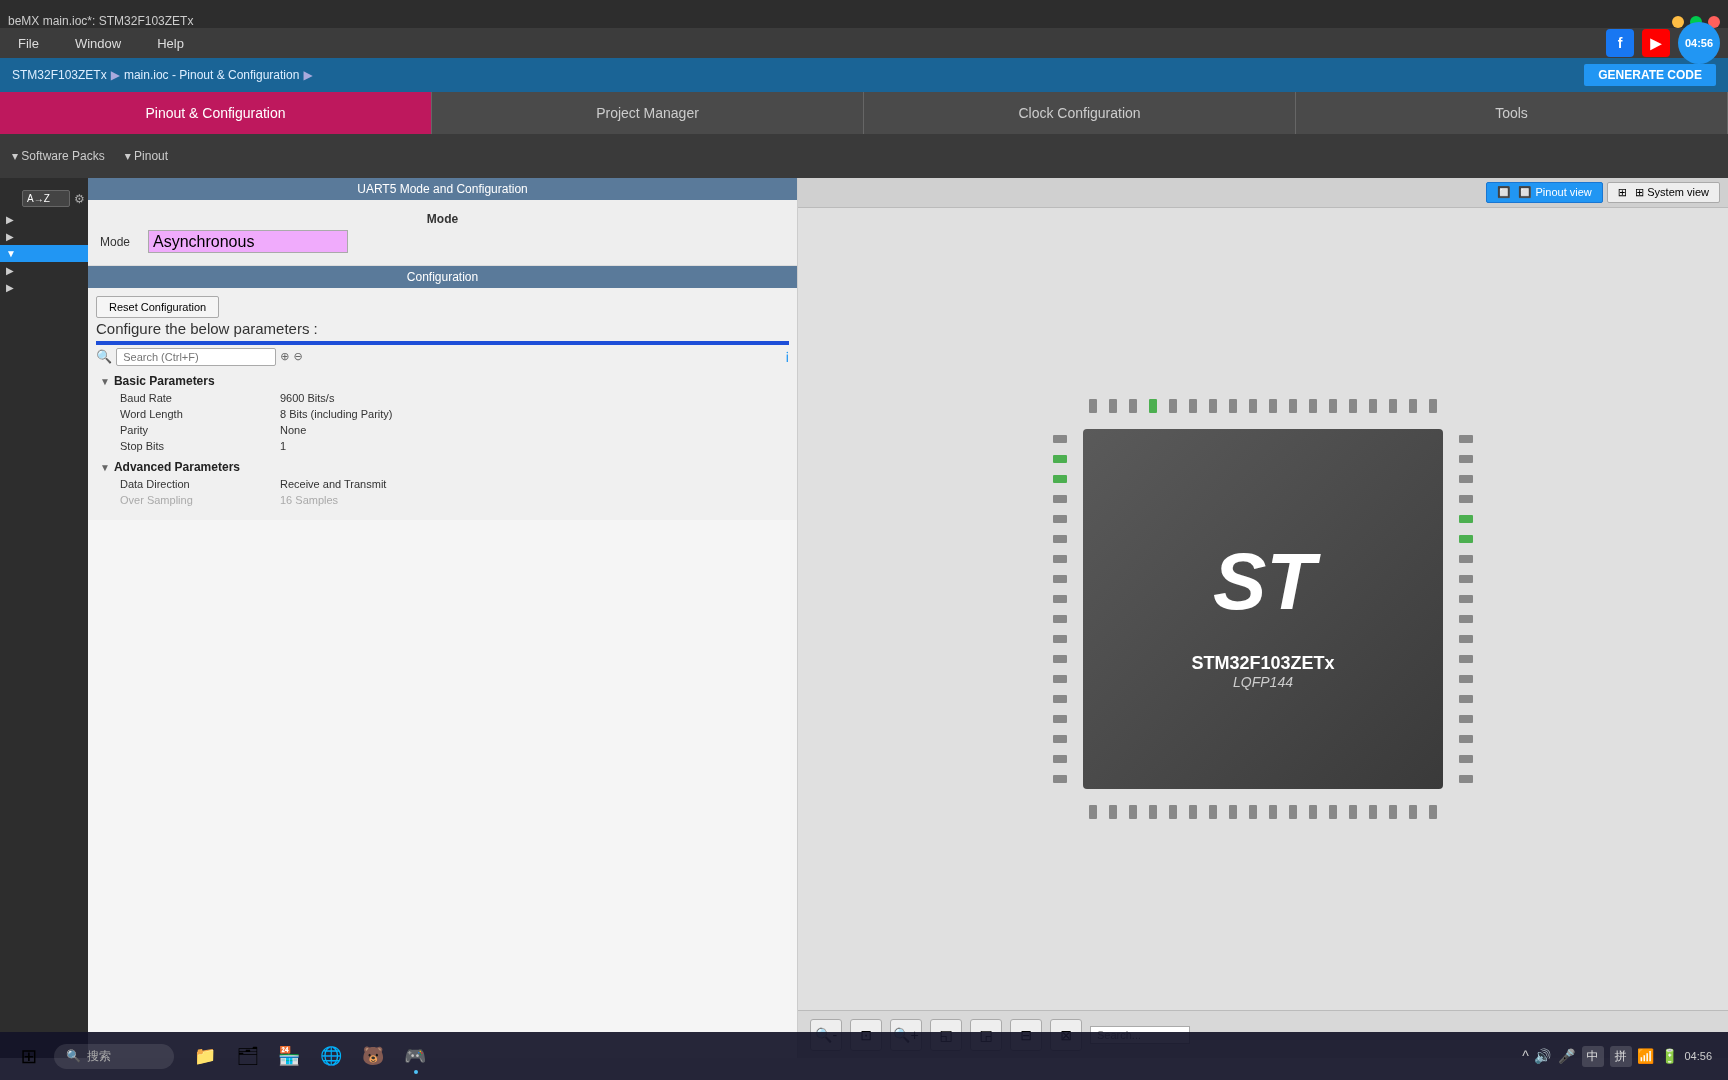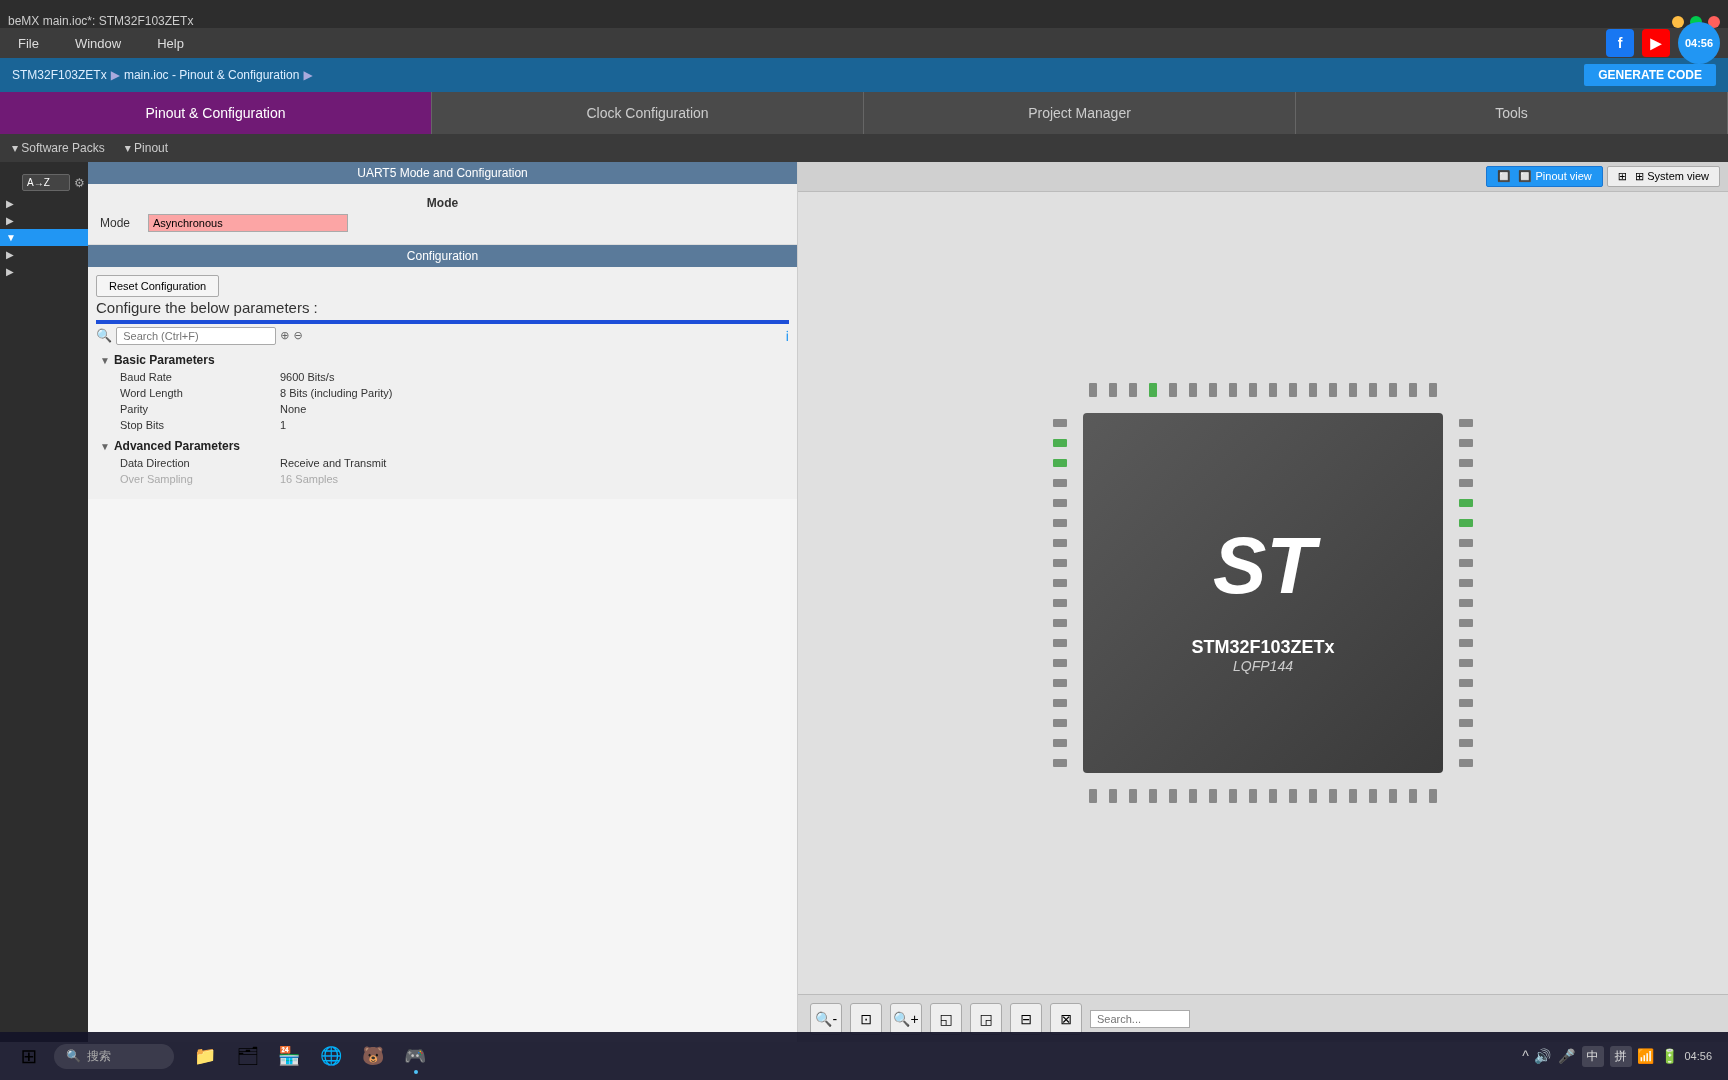--- a/index.html
+++ b/index.html
@@ -98,28 +98,28 @@
       flex: 1;
       display: flex;
       align-items: center;
       justify-content: center;
       color: #ccc;
       font-size: 14px;
       cursor: pointer;
       border-right: 1px solid #666;
     }
     .top-nav-tab.active {
-      background: #701a75;
+      background: #be185d;
       color: white;
     }
 
     
     .sub-nav {
       background: #3a3a3a;
-      height: 28px;
+      height: 44px;
       display: flex;
       align-items: center;
       padding: 0 12px;
       gap: 20px;
       color: #ccc;
       font-size: 12px;
     }
     .sub-nav-item { cursor: pointer; display: flex; align-items: center; gap: 4px; }
 
     
@@ -188,24 +188,24 @@
       border-bottom: 1px solid #ddd;
     }
     .mode-row {
       display: flex;
       align-items: center;
       gap: 8px;
       margin-top: 4px;
     }
     .mode-label { font-size: 12px; color: #333; min-width: 40px; }
     .mode-select {
-      background: #fca5a5;
+      background: #f0abfc;
       border: 1px solid #aaa;
       padding: 2px 20px 2px 4px;
-      font-size: 11px;
+      font-size: 16px;
       min-width: 200px;
       cursor: pointer;
       appearance: none;
       -webkit-appearance: none;
     }
 
     
     .overlay-area {
       flex: 1;
       position: relative;
@@ -573,22 +573,22 @@
 <div class="breadcrumb-bar">
   <span class="breadcrumb-item">STM32F103ZETx</span>
   <span class="breadcrumb-arrow">▶</span>
   <span class="breadcrumb-item">main.ioc - Pinout &amp; Configuration</span>
   <span class="breadcrumb-arrow">▶</span>
   <button class="generate-btn">GENERATE CODE</button>
 </div>
 
 <div class="top-nav">
   <div class="top-nav-tab active">Pinout &amp; Configuration</div>
+  <div class="top-nav-tab">Project Manager</div>
   <div class="top-nav-tab">Clock Configuration</div>
-  <div class="top-nav-tab">Project Manager</div>
   <div class="top-nav-tab">Tools</div>
 </div>
 
 <div class="sub-nav">
   <div class="sub-nav-item">▾ Software Packs</div>
   <div class="sub-nav-item">▾ Pinout</div>
 </div>
 
 <div class="main-layout">
 

